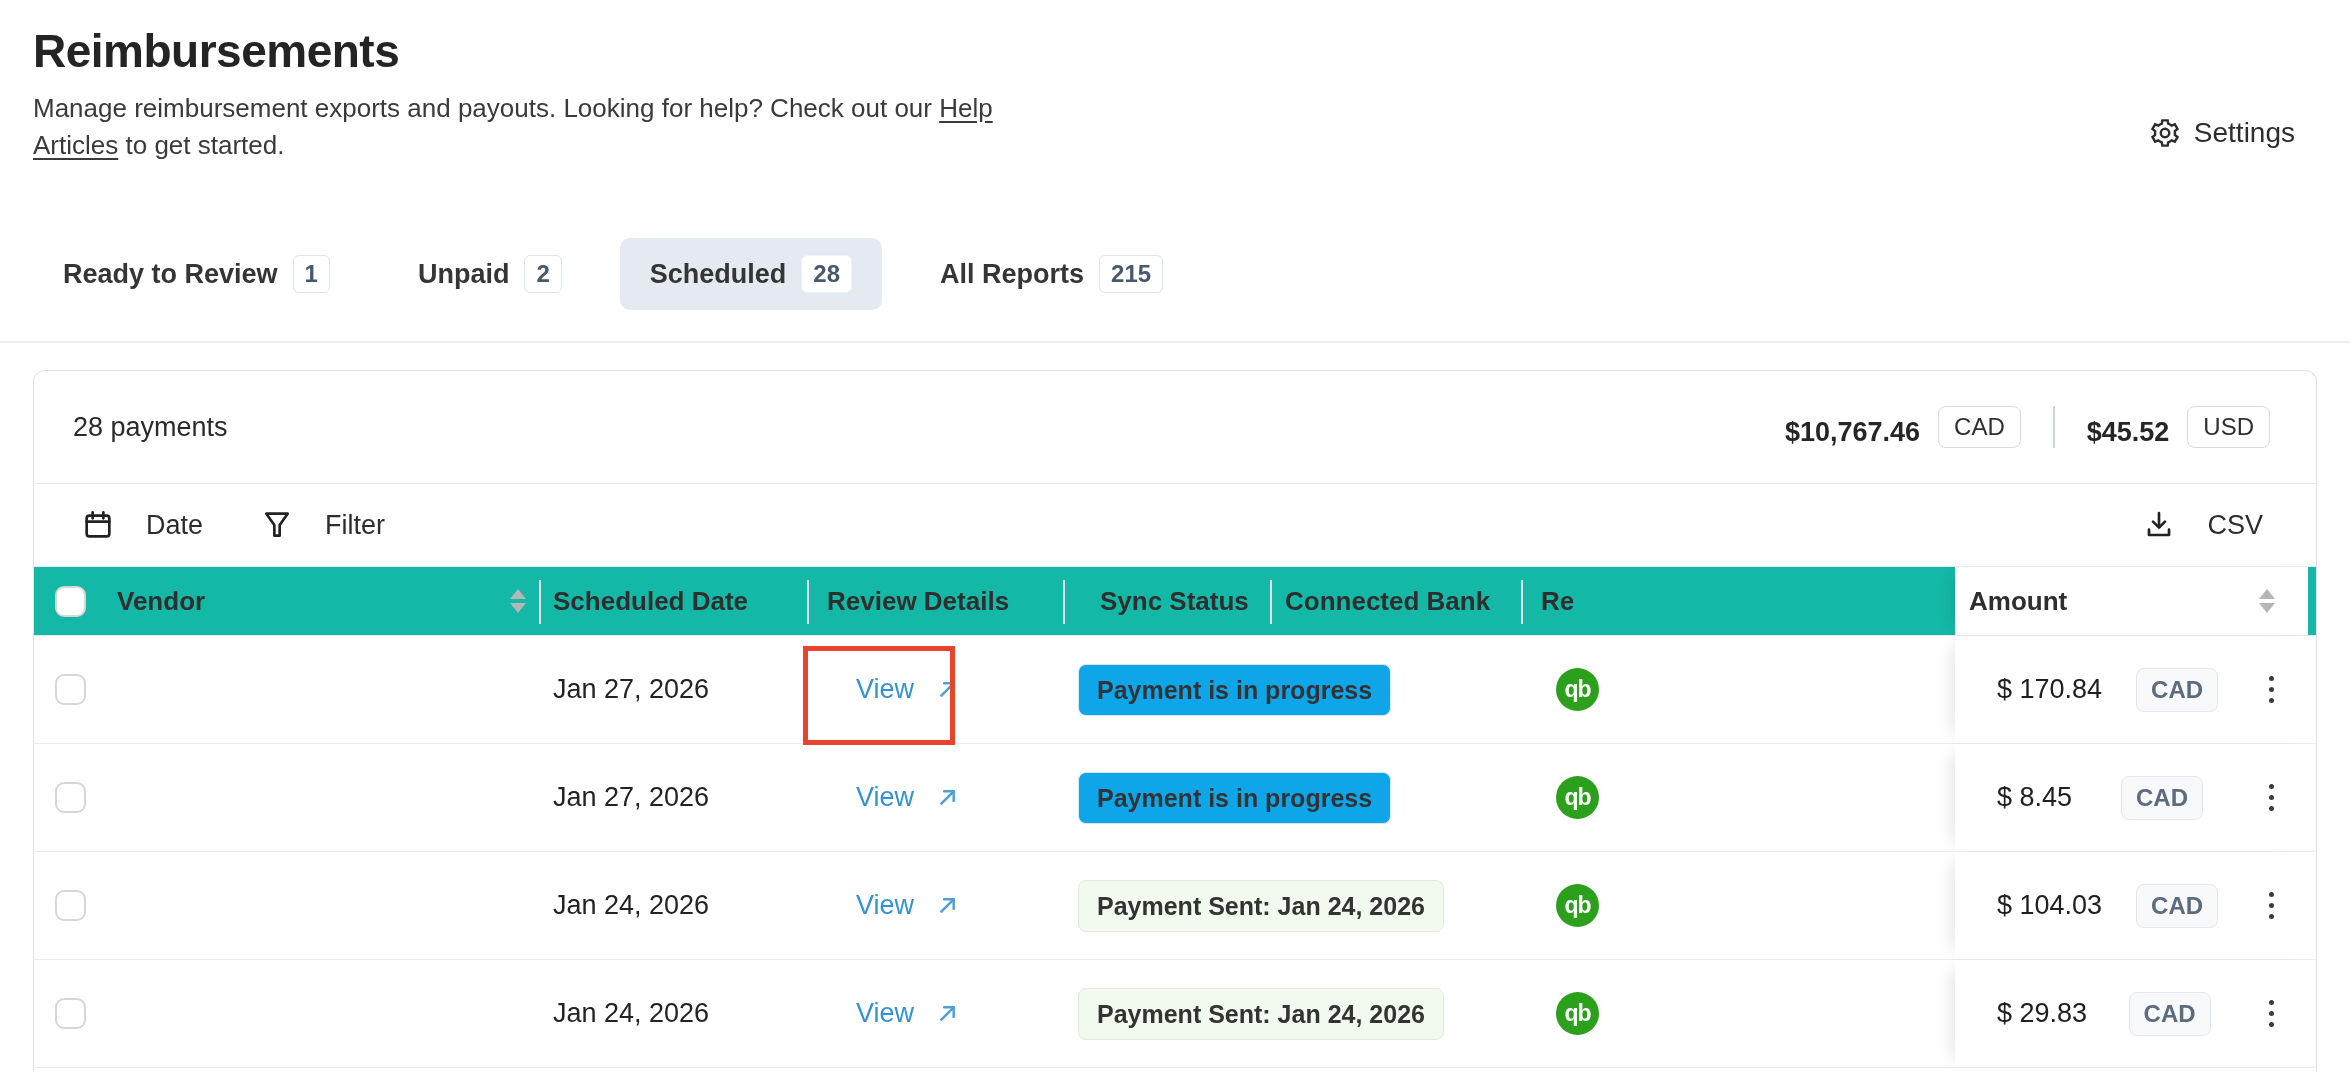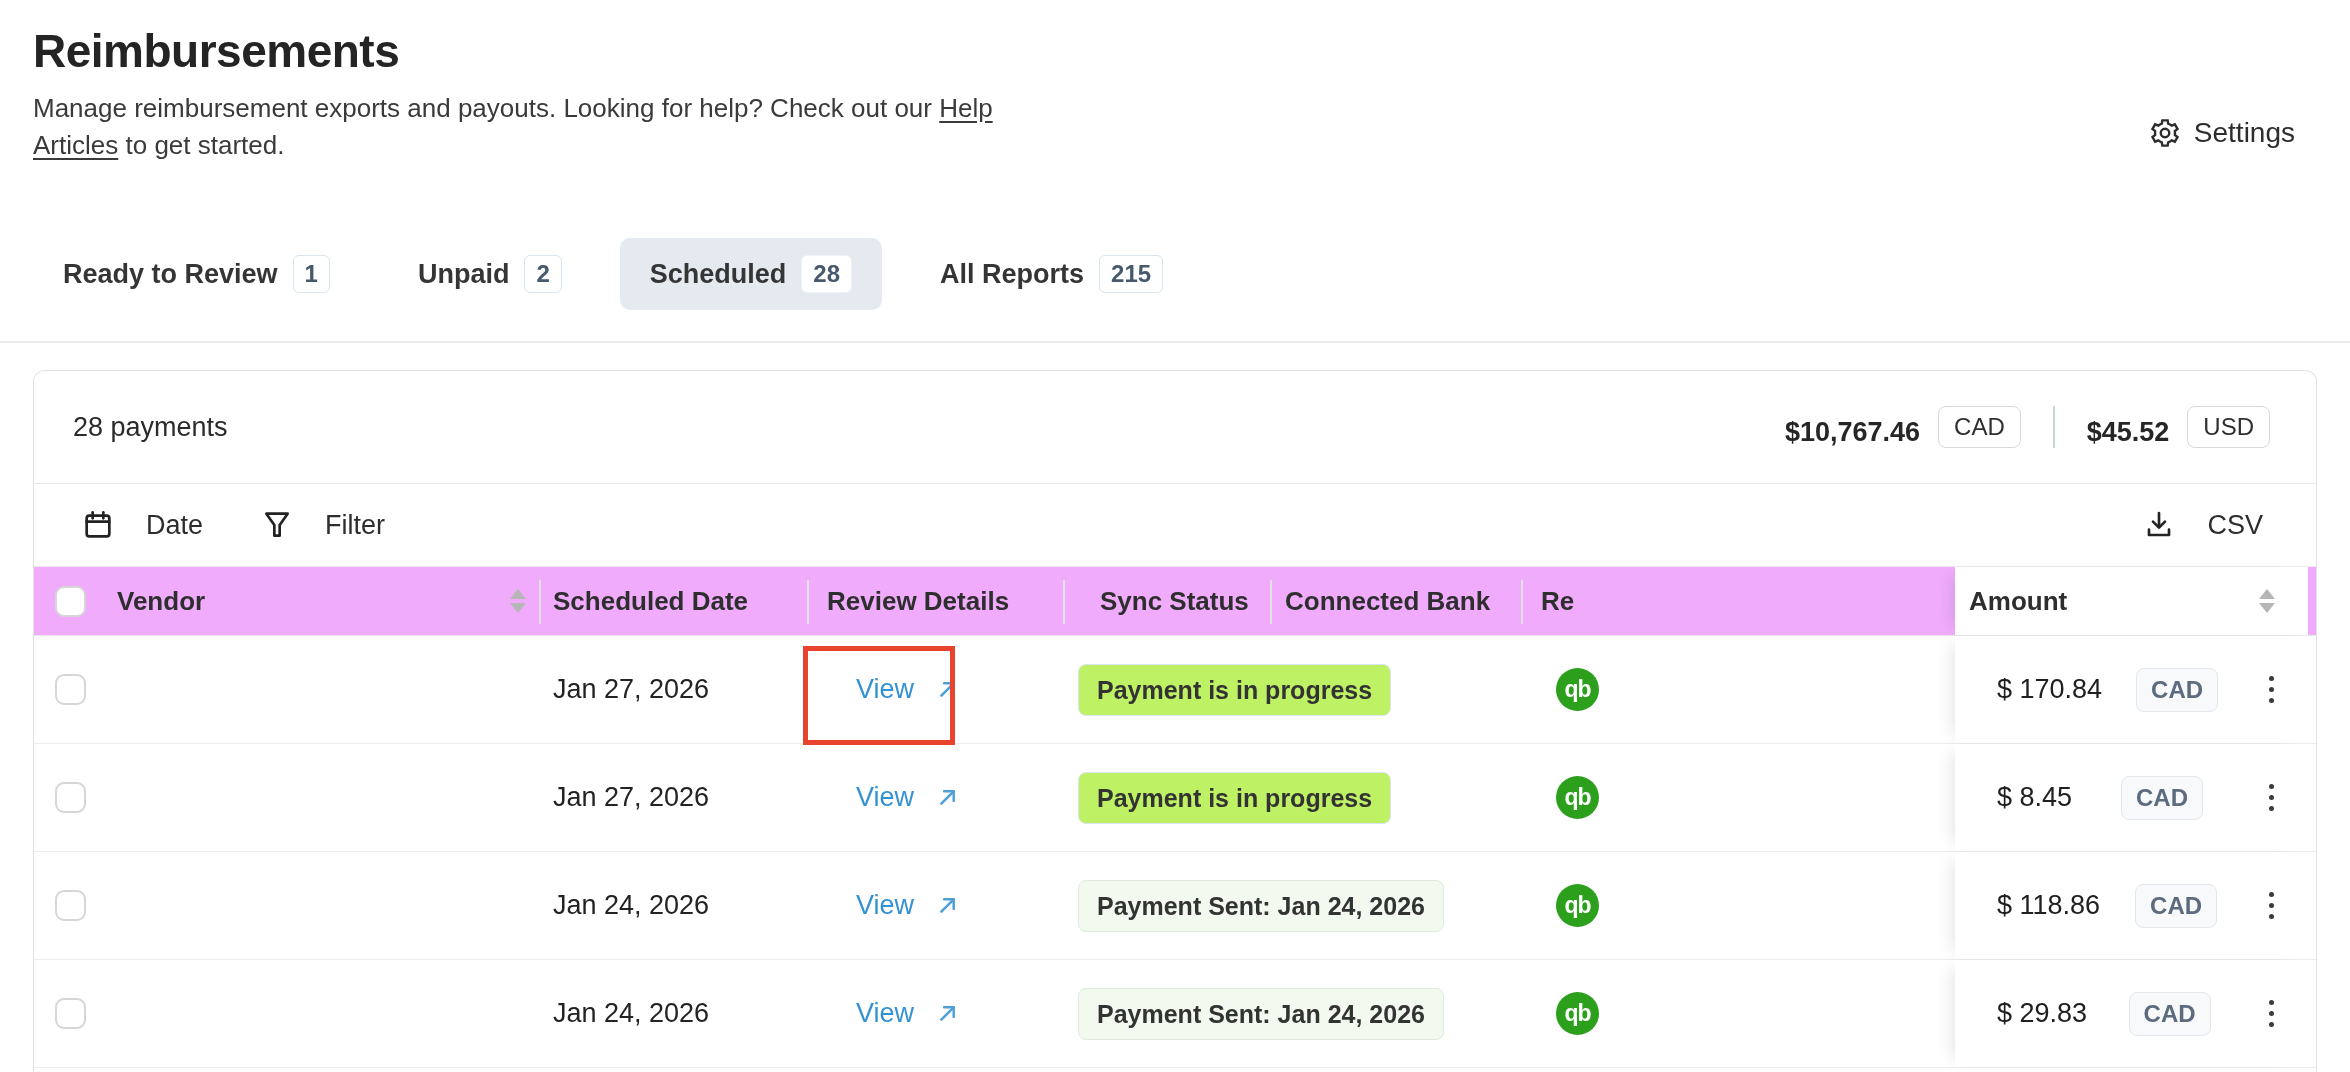--- a/index.html
+++ b/index.html
@@ -43,21 +43,21 @@
 
   
   .toolbar { height:82px; display:flex; align-items:center; padding:0 53px 0 48px; }
   .tool-btn { display:flex; align-items:center; gap:32px; background:none; border:none;
     font-family:inherit; font-size:27px; color:#2d2d2d; cursor:pointer; }
   .tool-btn svg { width:32px; height:32px; stroke:#222; fill:none; stroke-width:2; stroke-linecap:round; stroke-linejoin:round; }
   .btn-date { margin-right:58px; }
   .btn-csv { margin-left:auto; }
 
   
-  .thead { position:relative; height:70px; display:flex; align-items:center; background:#f0abfc;
+  .thead { position:relative; height:70px; display:flex; align-items:center; background:#14b8a6;
     border-top:1.5px solid #ebebeb; border-bottom:1.5px solid #e7e7e7;
     font-size:26px; font-weight:700; color:#2e2e2e; }
   .trow { position:relative; height:108px; display:flex; align-items:center;
     border-bottom:1.5px solid #ececec; background:#fff; font-size:27px; color:#232323; }
   .cell { display:flex; align-items:center; height:100%; flex:none; }
   .col-check   { width:77px; padding-left:21px; }
   .col-vendor  { width:430px; padding-left:6px; }
   .col-date    { width:268px; padding-left:12px; }
   .col-details { width:256px; padding-left:18px; }
   .col-status  { width:413px; padding-left:13px; }
@@ -78,21 +78,21 @@
   .sort { display:flex; flex-direction:column; gap:4px; margin-left:auto; margin-right:15px; cursor:pointer; }
   .sort i { display:block; width:0; height:0; border-left:8px solid transparent; border-right:8px solid transparent; }
   .sort .up { border-bottom:10px solid #b6b6b6; }
   .sort .dn { border-top:10px solid #b6b6b6; }
 
   .view-link { display:flex; align-items:center; gap:20px; font-size:27px; color:#3292d4; cursor:pointer; text-decoration:none;margin-left:29px; }
   .view-link svg { width:27px; height:27px; stroke:#4d9fd8; fill:none; stroke-width:2.2; stroke-linecap:round; stroke-linejoin:round; }
 
   .chip { display:inline-block; padding:9px 18px; border-radius:8px; font-size:25px; font-weight:700; color:#333;
     line-height:32px; white-space:nowrap; }
-  .chip[data-status="progress"] { background:#bef264; border:1.5px solid #d8e5f0;text-align:right; }
+  .chip[data-status="progress"] { background:#0ea5e9; border:1.5px solid #d8e5f0;text-align:right; }
   .chip[data-status="sent"]     { background:#f2faf0; border:1.5px solid #dfe9dd; }
 
   .qb-icon { width:43px; height:43px; margin-left:78px; border-radius:50%; background:#2ca01c; color:#fff;
     display:flex; align-items:center; justify-content:center; font-size:23px; font-weight:700; cursor:pointer;
     letter-spacing:-1px; }
 
   .trow .col-amount { justify-content:space-between; padding-right:30px;padding-left:42px; }
   .amount { font-size:27px; color:#202020; }
   .cur-badge { margin-left:20px; font-size:24px; font-weight:700; color:#5c6c7e; background:#f7f9fa;
     border:1.5px solid #e1e7ed; border-radius:8px; padding:7px 14px; }
@@ -302,21 +302,21 @@
     </div>
     <div class="cell col-status">
       <span class="chip" data-status="sent">Payment Sent: Jan 24, 2026</span>
     </div>
     <div class="cell col-sync">
       <span class="qb-icon">qb</span>
     </div>
     <div class="cell col-bank"></div>
     <div class="cell col-re"></div>
     <div class="cell col-amount">
-      <span class="amount">$ 118.86</span>
+      <span class="amount">$ 104.03</span>
       <span class="cur-badge">CAD</span>
       <span class="kebab">
               <i></i>
               <i></i>
               <i></i>
             </span>
     </div>
   </div>
 
   <div class="trow">

